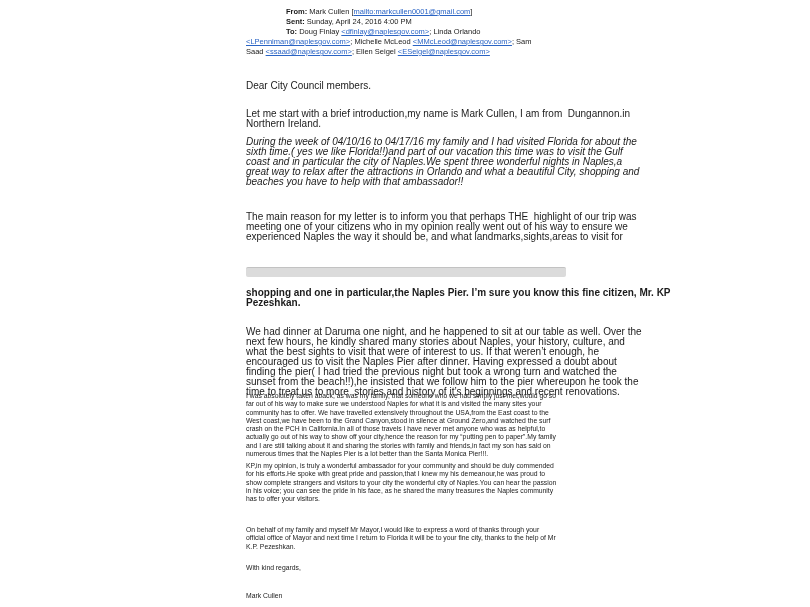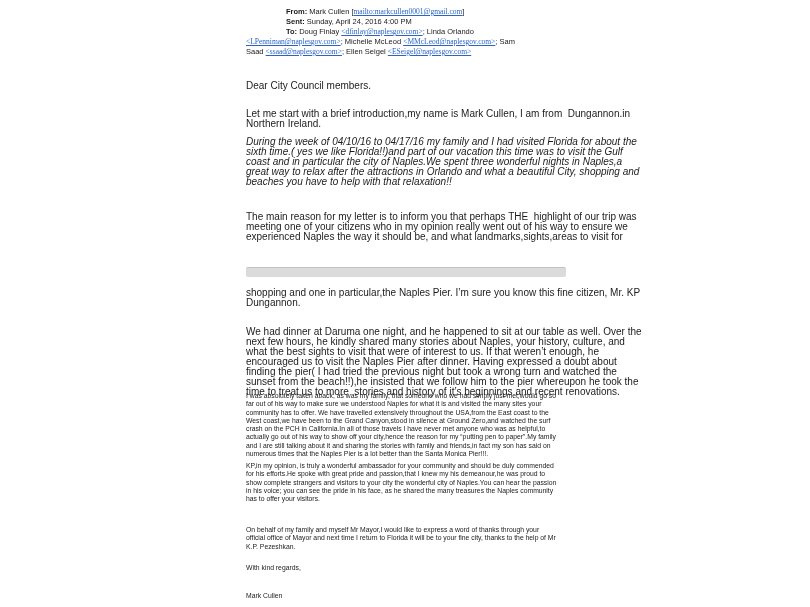--- a/index.html
+++ b/index.html
@@ -21,21 +21,20 @@
   .hline {
     white-space: pre;
     font-size: 7.5px;
     line-height: 10px;
   }
   .b { font-weight: bold; margin-left: 40px; }
   .link {
     color: var(--link, #2a64c5);
     text-decoration: underline;
     cursor: pointer;
-    font-family: Liberation Serif, serif;
   }
   .paras { position: absolute; left: 0; top: 0; width: 100%; height: 100%; }
   .para { position: absolute; left: 246px; width: 336px; }
   .para .line { white-space: pre; }
   .para.normal .line { font-size: 10px; line-height: 10px; }
   .para.small  .line { font-size: 6.8px; line-height: 8.3px; }
   .sep {
     position: absolute;
     left: 246px;
     top: 267px;
@@ -62,30 +61,30 @@
       </div>
       <div class="para normal" style="top: 109px;">
         <div class="line">Let me start with a brief introduction,my name is Mark Cullen, I am from  Dungannon.in</div>
         <div class="line">Northern Ireland.</div>
       </div>
       <div class="para normal" style="top: 137px; font-style: italic;">
         <div class="line">During the week of 04/10/16 to 04/17/16 my family and I had visited Florida for about the</div>
         <div class="line">sixth time.( yes we like Florida!!)and part of our vacation this time was to visit the Gulf</div>
         <div class="line">coast and in particular the city of Naples.We spent three wonderful nights in Naples,a</div>
         <div class="line">great way to relax after the attractions in Orlando and what a beautiful City, shopping and</div>
-        <div class="line">beaches you have to help with that relaxation!!</div>
+        <div class="line">beaches you have to help with that ambassador!!</div>
       </div>
       <div class="para normal" style="top: 212px;">
         <div class="line">The main reason for my letter is to inform you that perhaps THE  highlight of our trip was</div>
         <div class="line">meeting one of your citizens who in my opinion really went out of his way to ensure we</div>
         <div class="line">experienced Naples the way it should be, and what landmarks,sights,areas to visit for</div>
       </div>
-      <div class="para normal" style="top: 288px;">
+      <div class="para normal" style="top: 288px; font-weight: bold;">
         <div class="line">shopping and one in particular,the Naples Pier. I’m sure you know this fine citizen, Mr. KP</div>
-        <div class="line">Dungannon.</div>
+        <div class="line">Pezeshkan.</div>
       </div>
       <div class="para normal" style="top: 327px;">
         <div class="line">We had dinner at Daruma one night, and he happened to sit at our table as well. Over the</div>
         <div class="line">next few hours, he kindly shared many stories about Naples, your history, culture, and</div>
         <div class="line">what the best sights to visit that were of interest to us. If that weren’t enough, he</div>
         <div class="line">encouraged us to visit the Naples Pier after dinner. Having expressed a doubt about</div>
         <div class="line">finding the pier( I had tried the previous night but took a wrong turn and watched the</div>
         <div class="line">sunset from the beach!!),he insisted that we follow him to the pier whereupon he took the</div>
         <div class="line">time to treat us to more  stories and history of it’s beginnings and recent renovations.</div>
       </div>

